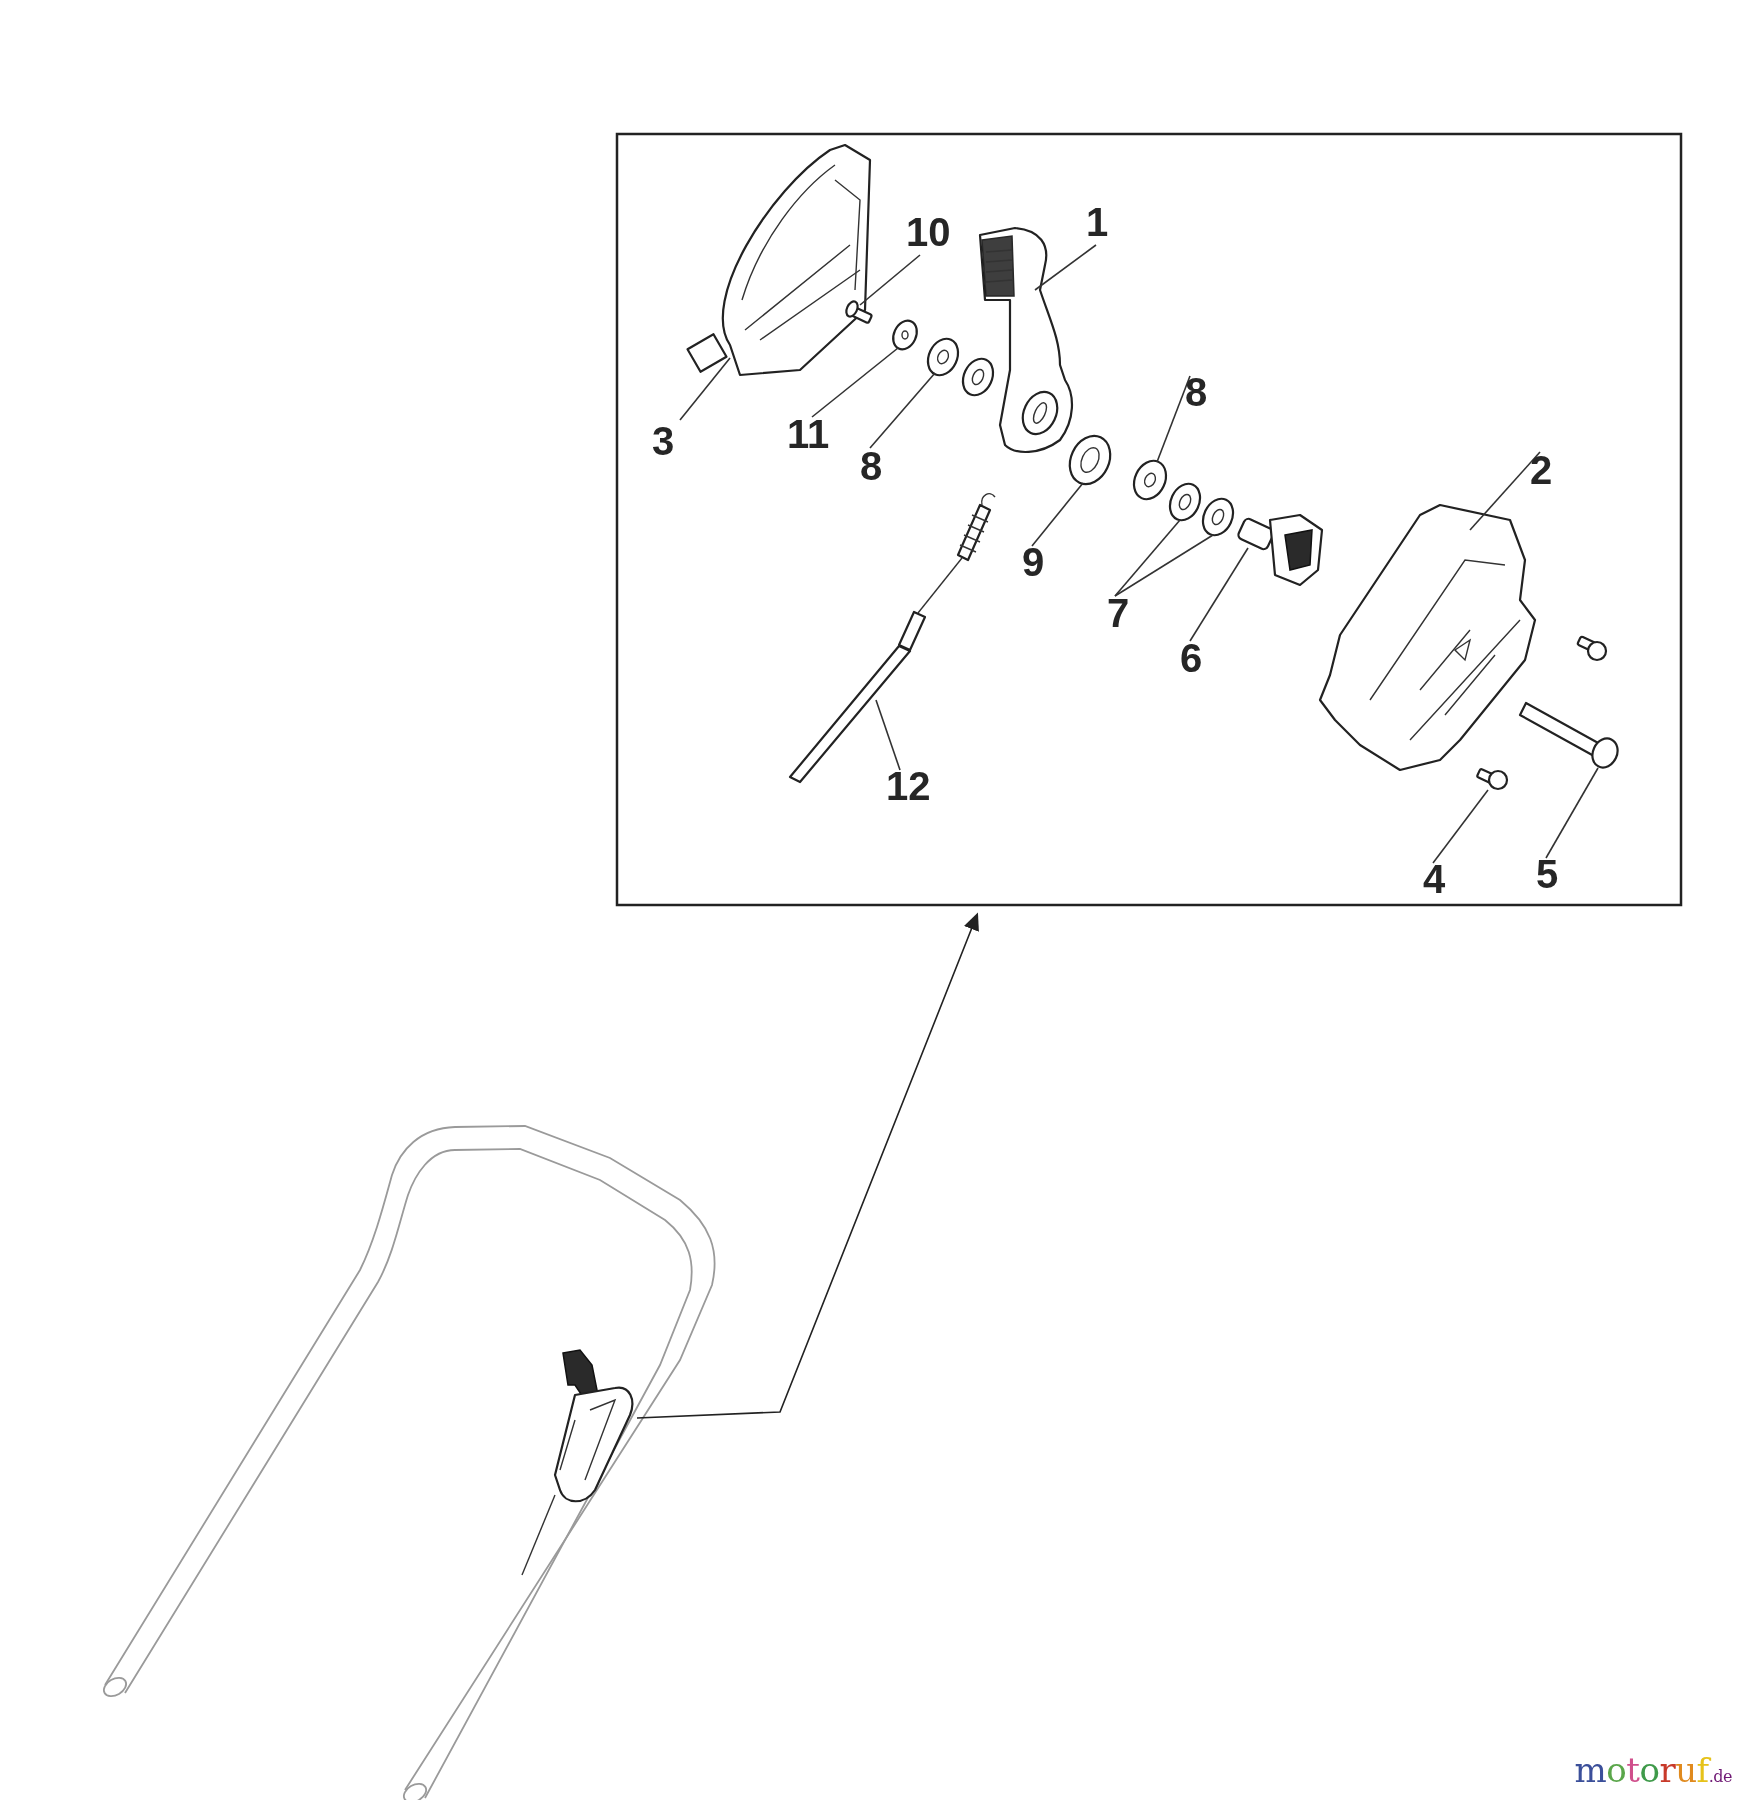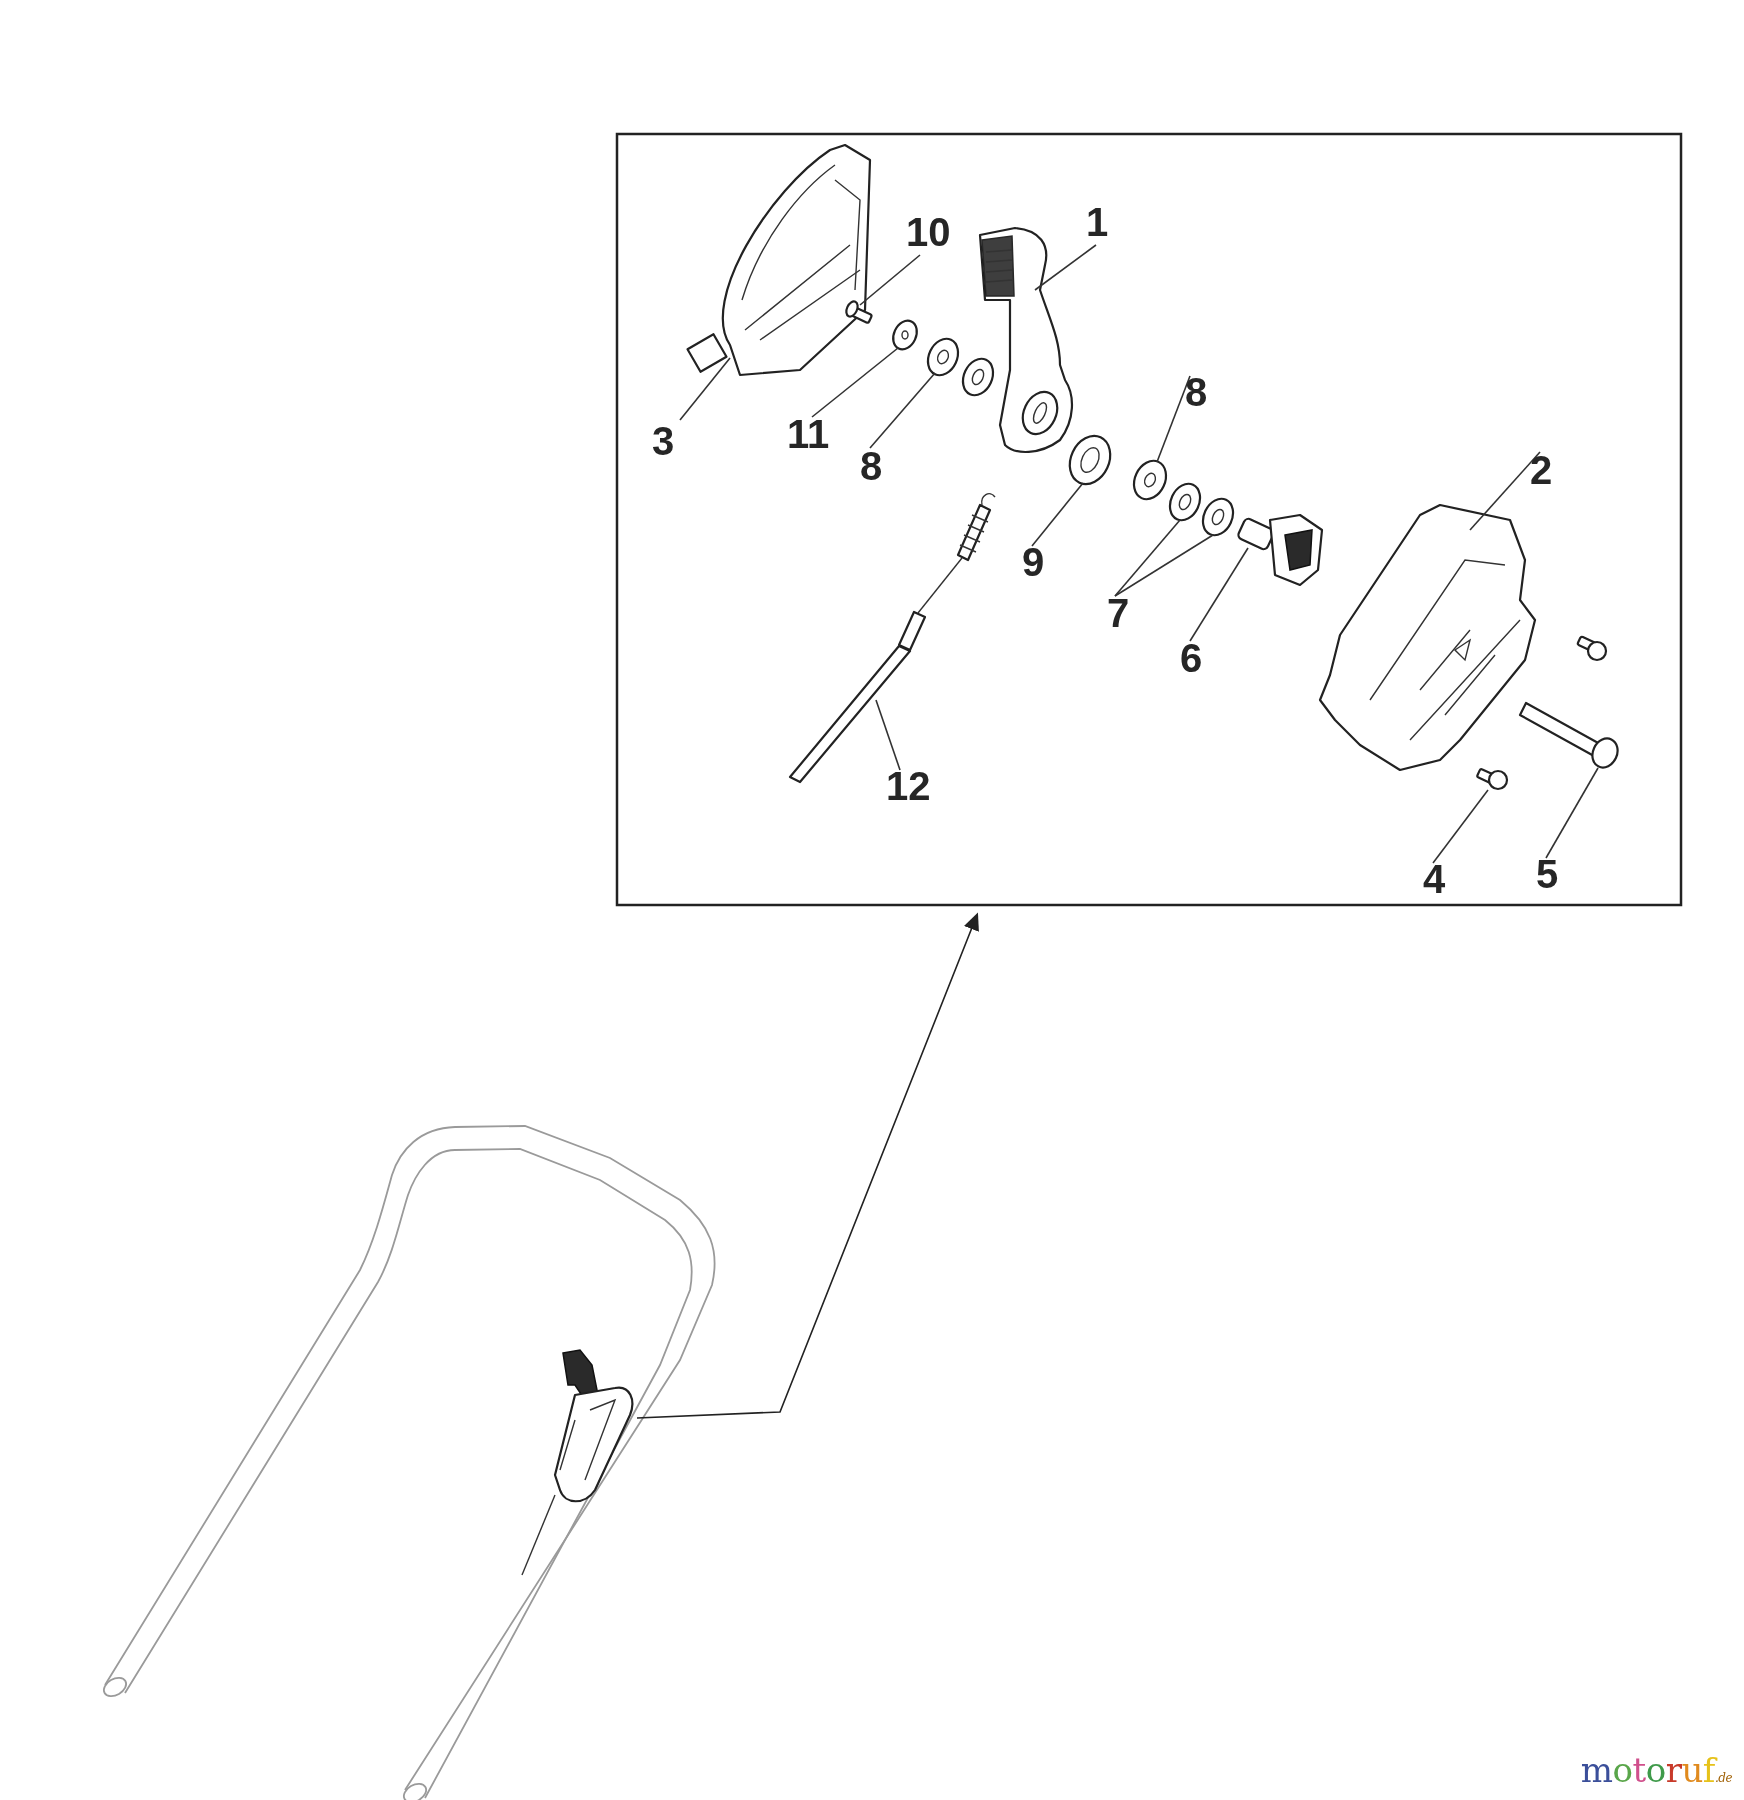--- a/index.html
+++ b/index.html
@@ -5,21 +5,21 @@
     html, body { margin: 0; padding: 0; background: #ffffff; }
     body { width: 1744px; height: 1800px; position: relative; overflow: hidden; font-family: "Liberation Sans", sans-serif; }
     svg.canvas { position: absolute; left: 0; top: 0; width: 1744px; height: 1800px; }
     .callout { font-family: "Liberation Sans", sans-serif; font-weight: bold; font-size: 40px; fill: #262626; }
     .part { fill: #ffffff; stroke: #222; stroke-width: 2.2; stroke-linejoin: round; }
     .part-thin { fill: none; stroke: #333; stroke-width: 1.4; }
     .part-dark { fill: #2a2a2a; stroke: #111; stroke-width: 1.5; }
     .leader { stroke: #333; stroke-width: 1.6; fill: none; }
     .tube { fill: none; stroke: #9a9a9a; stroke-width: 1.8; }
     .watermark { position: absolute; right: 12px; bottom: 10px; font-family: "DejaVu Serif", serif; font-size: 34px; letter-spacing: -0.5px; }
-    .watermark .tld { font-size: 12px; color: #a16207; font-style: italic; }
+    .watermark .tld { font-size: 16px; color: #701a75; }
   </style>
 </head>
 <body>
 
 <svg class="canvas" viewBox="0 0 1744 1800" xmlns="http://www.w3.org/2000/svg">
   <defs>
     <marker id="arrowhead" markerWidth="12" markerHeight="12" refX="6" refY="6" orient="auto">
       <path d="M0,1 L11,6 L0,11 Z" fill="#222"></path>
     </marker>
   </defs>

